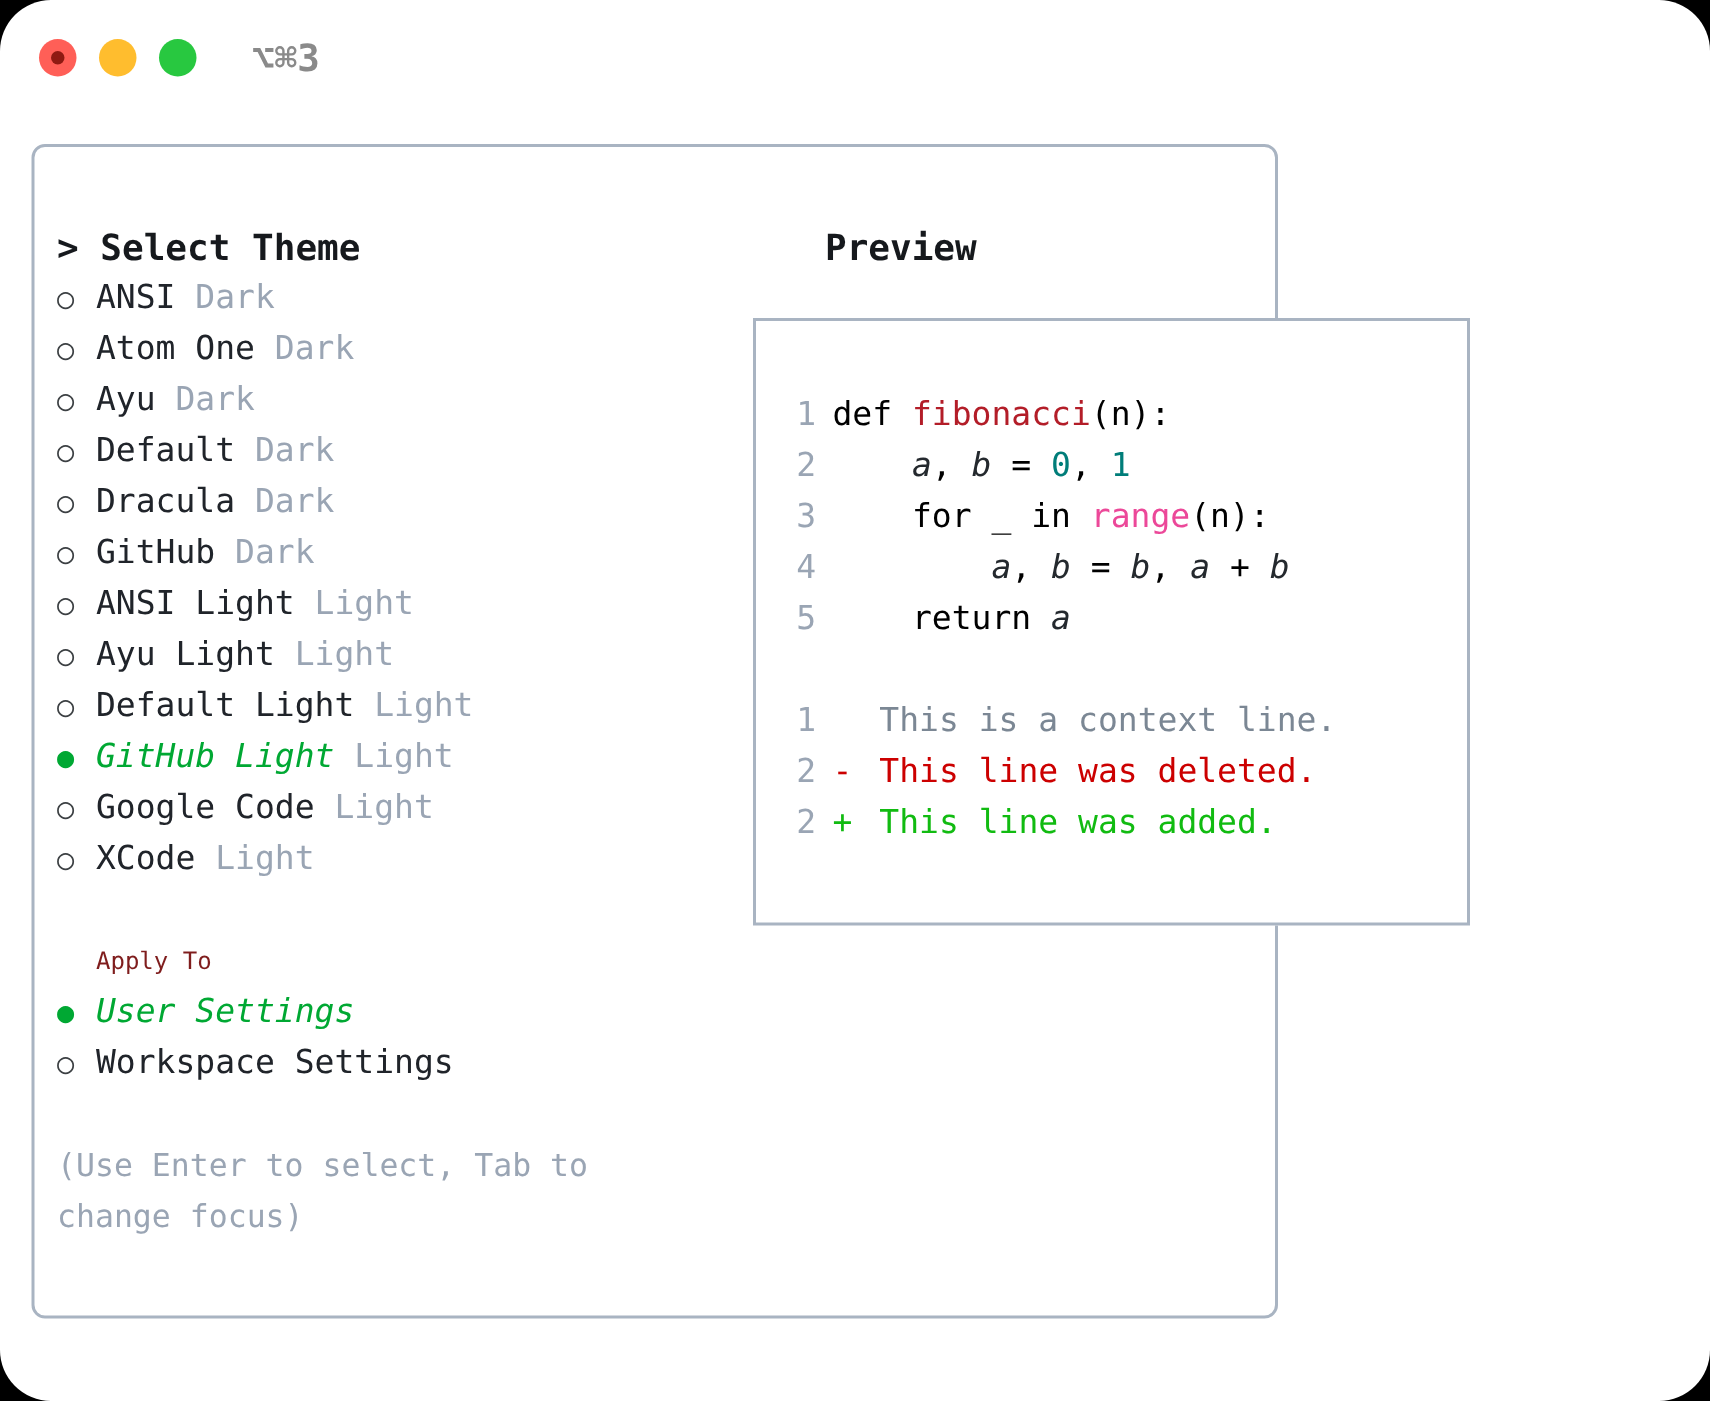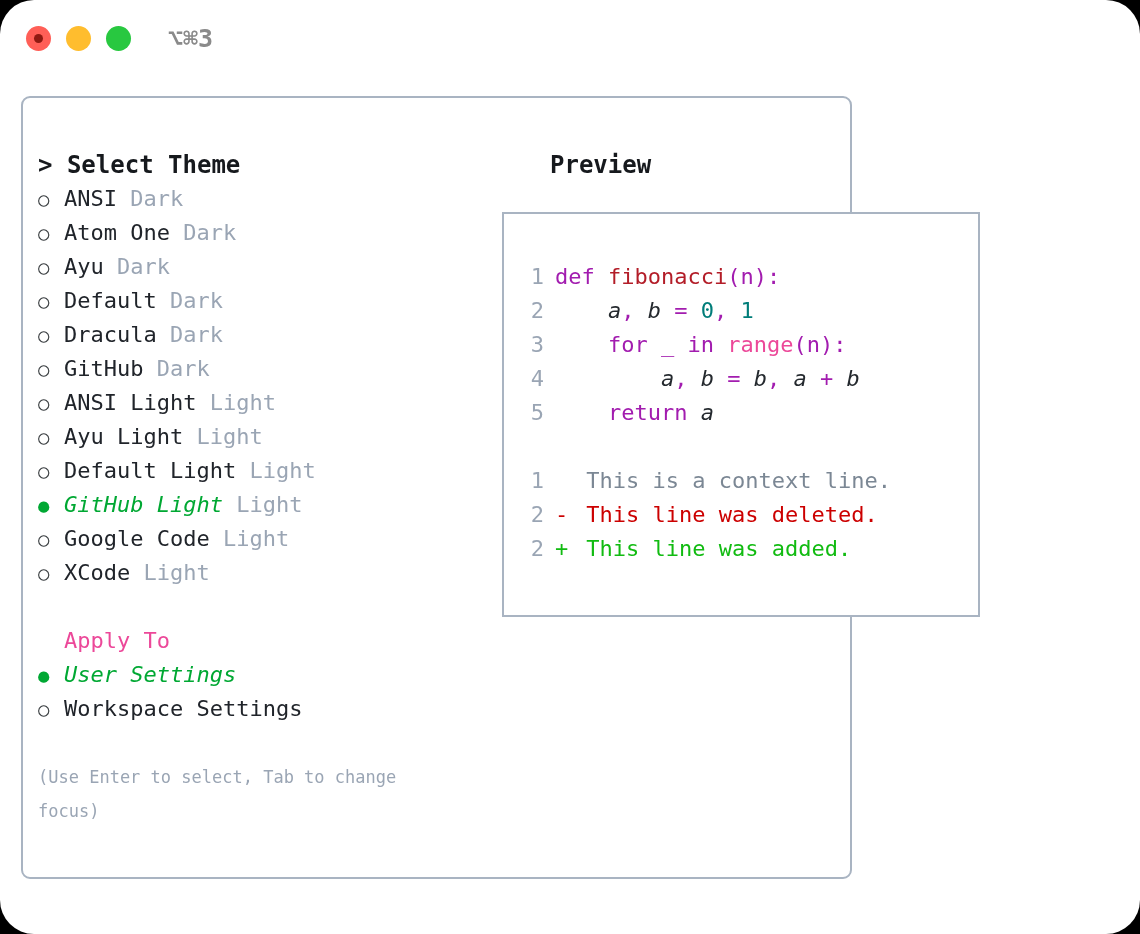--- a/index.html
+++ b/index.html
@@ -106,32 +106,32 @@
     color: #3c4043;
     line-height: 34px;
   }
   .marker.sel { color: #00a833; }
 
   .opt-label      { color: #20242a; }
   .opt-label.sel  { color: #00a833; font-style: italic; }
   .opt-suffix     { color: #9aa5b4; }
 
   .group-head {
-    font-size: 22px;
-    color: #ec4899;
+    font-size: 16px;
+    color: #7f1d1d;
     line-height: 34px;
     white-space: pre;
     padding-left: 26px;
   }
 
   .spacer-row { height: 34px; }
 
   #hint {
     margin-top: 34px;
-    font-size: 17px;
+    font-size: 21px;
     line-height: 34px;
     color: #9aa5b4;
     width: 400px;
     white-space: pre-wrap;
   }
 
   
   #right-col {
     position: absolute;
     left: 479px;
@@ -169,21 +169,21 @@
     display: inline-block;
     width: 26px;
     flex: 0 0 26px;
     text-align: right;
     color: #9aa5b4;
     margin-right: 11px;
   }
 
   .code-gap { height: 34px; }
 
-  .tok-plain  { color: #a21caf; text-align: center; }
+  .tok-plain  { color: #000000; text-align: center; }
   .tok-fn     { color: #b31d28; }
   .tok-num    { color: #007d79; }
   .tok-call   { color: #ec4899; }
   .tok-var    { color: #24292e; font-style: italic; }
 
   .diff-mark {
     display: inline-block;
     width: 18px;
     flex: 0 0 18px;
   }

